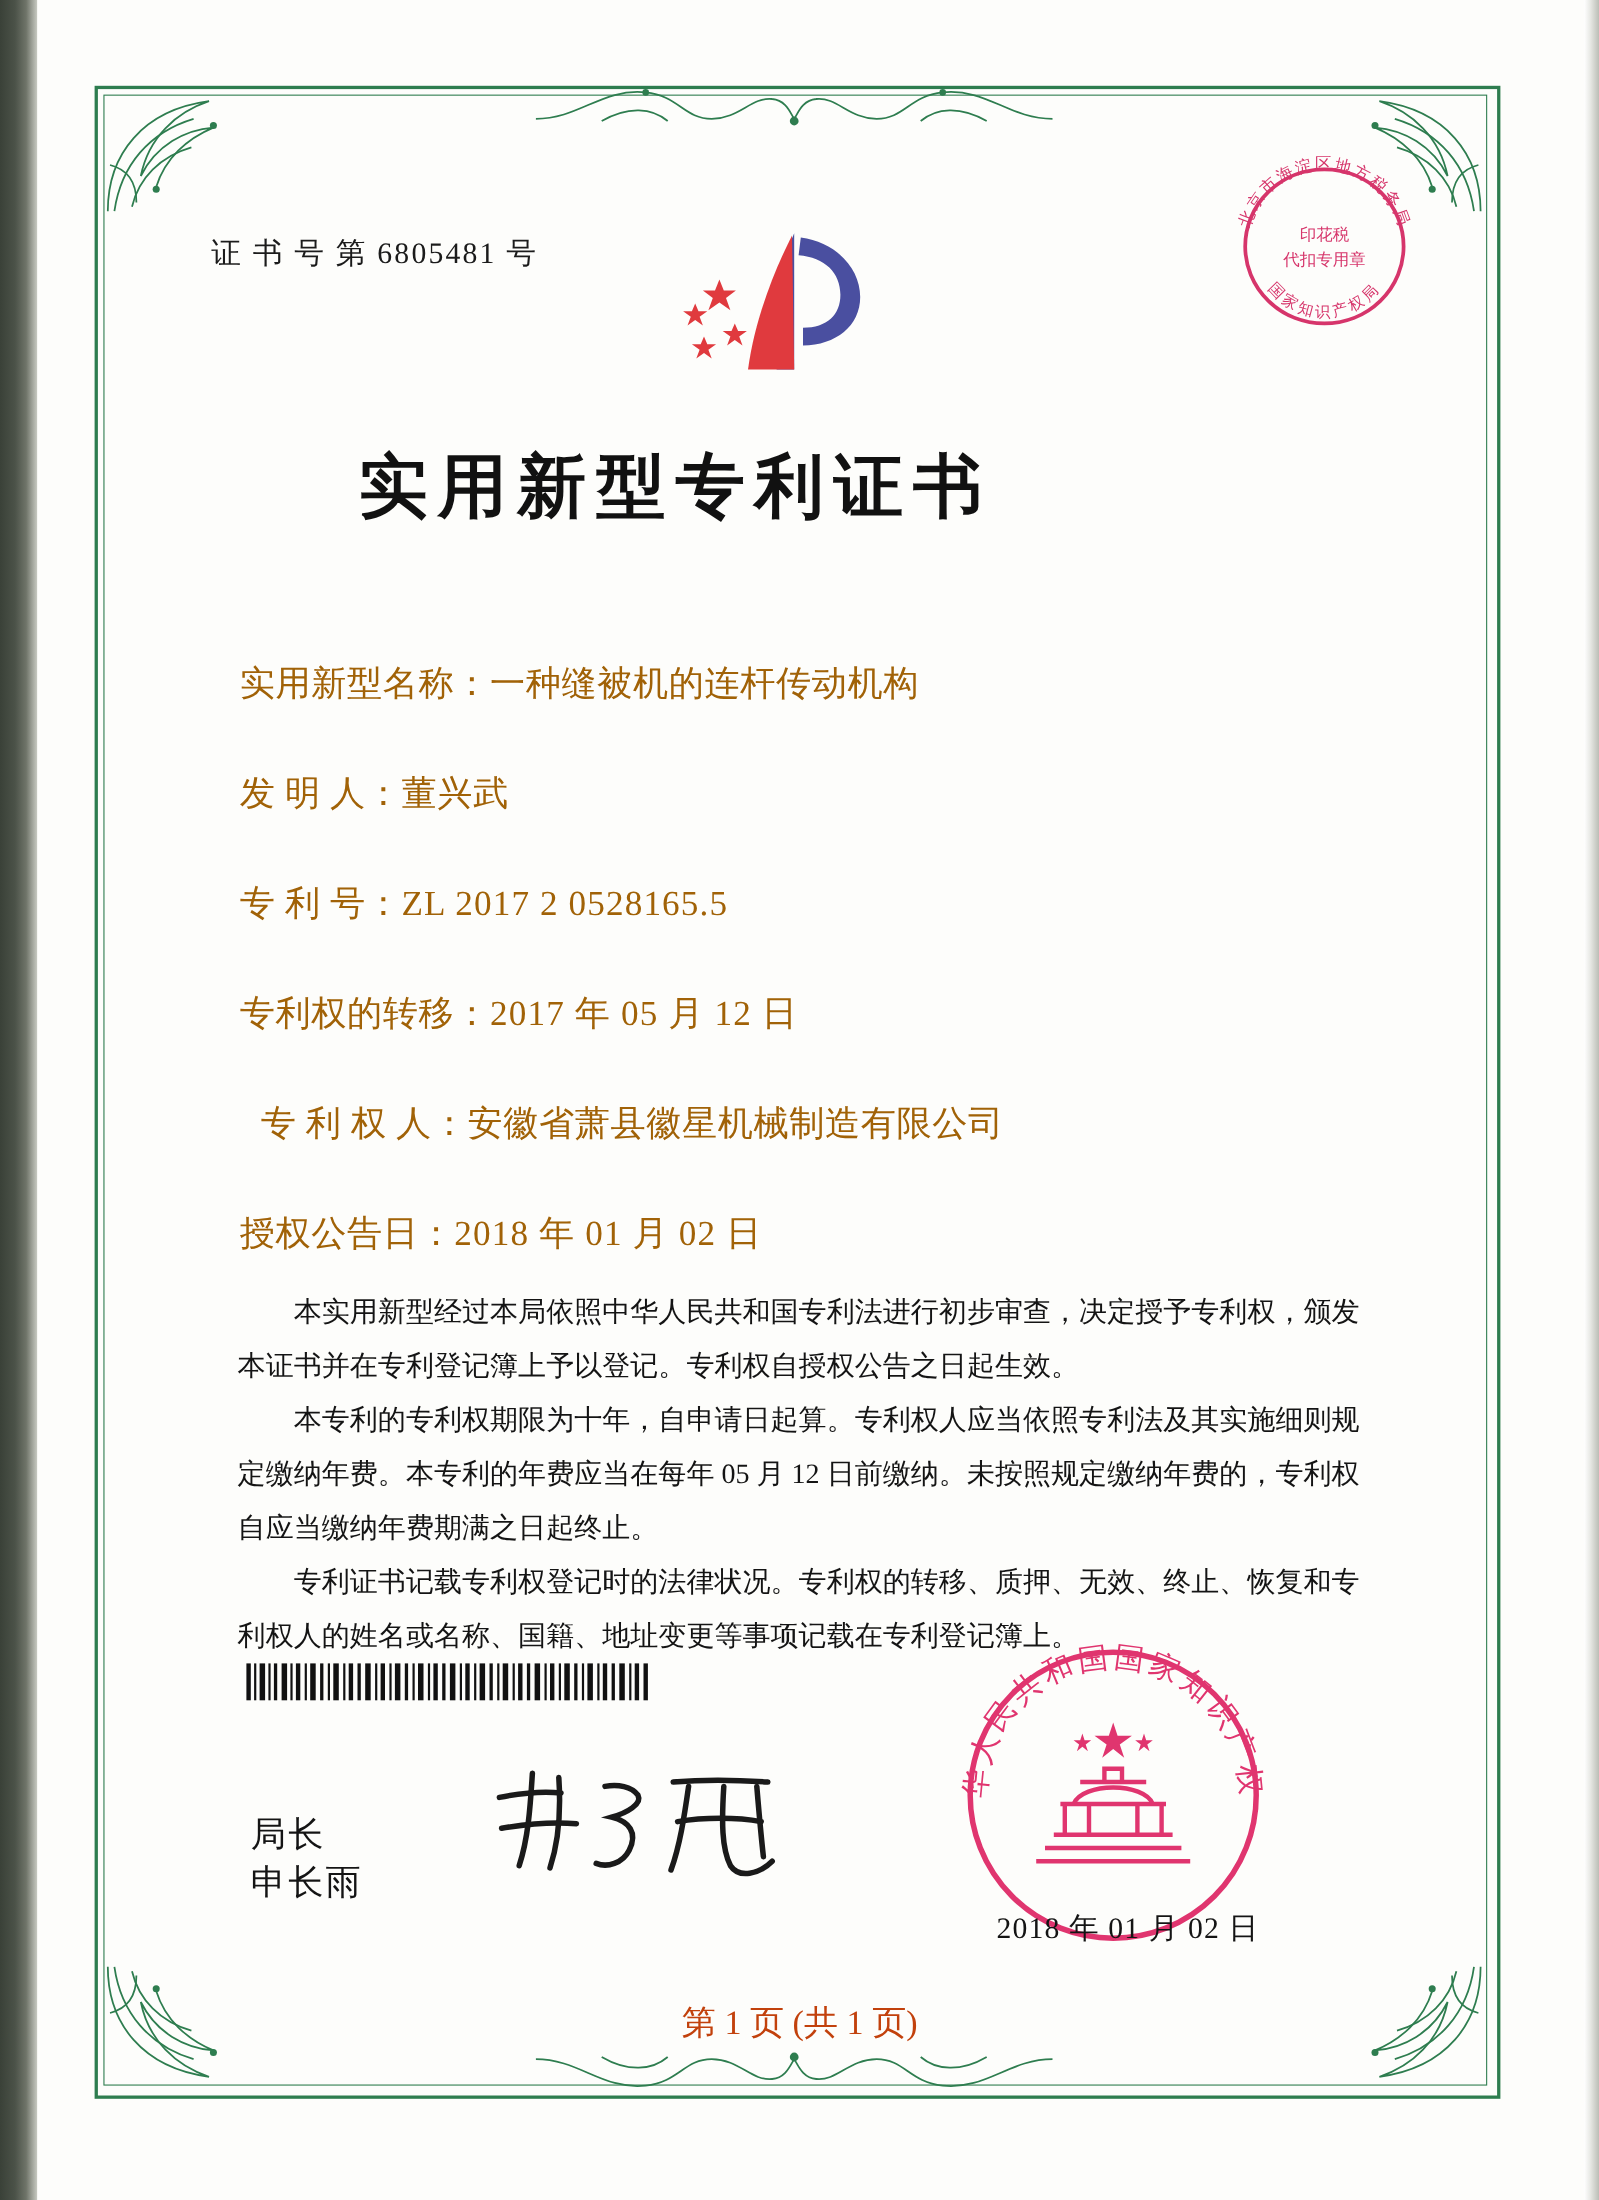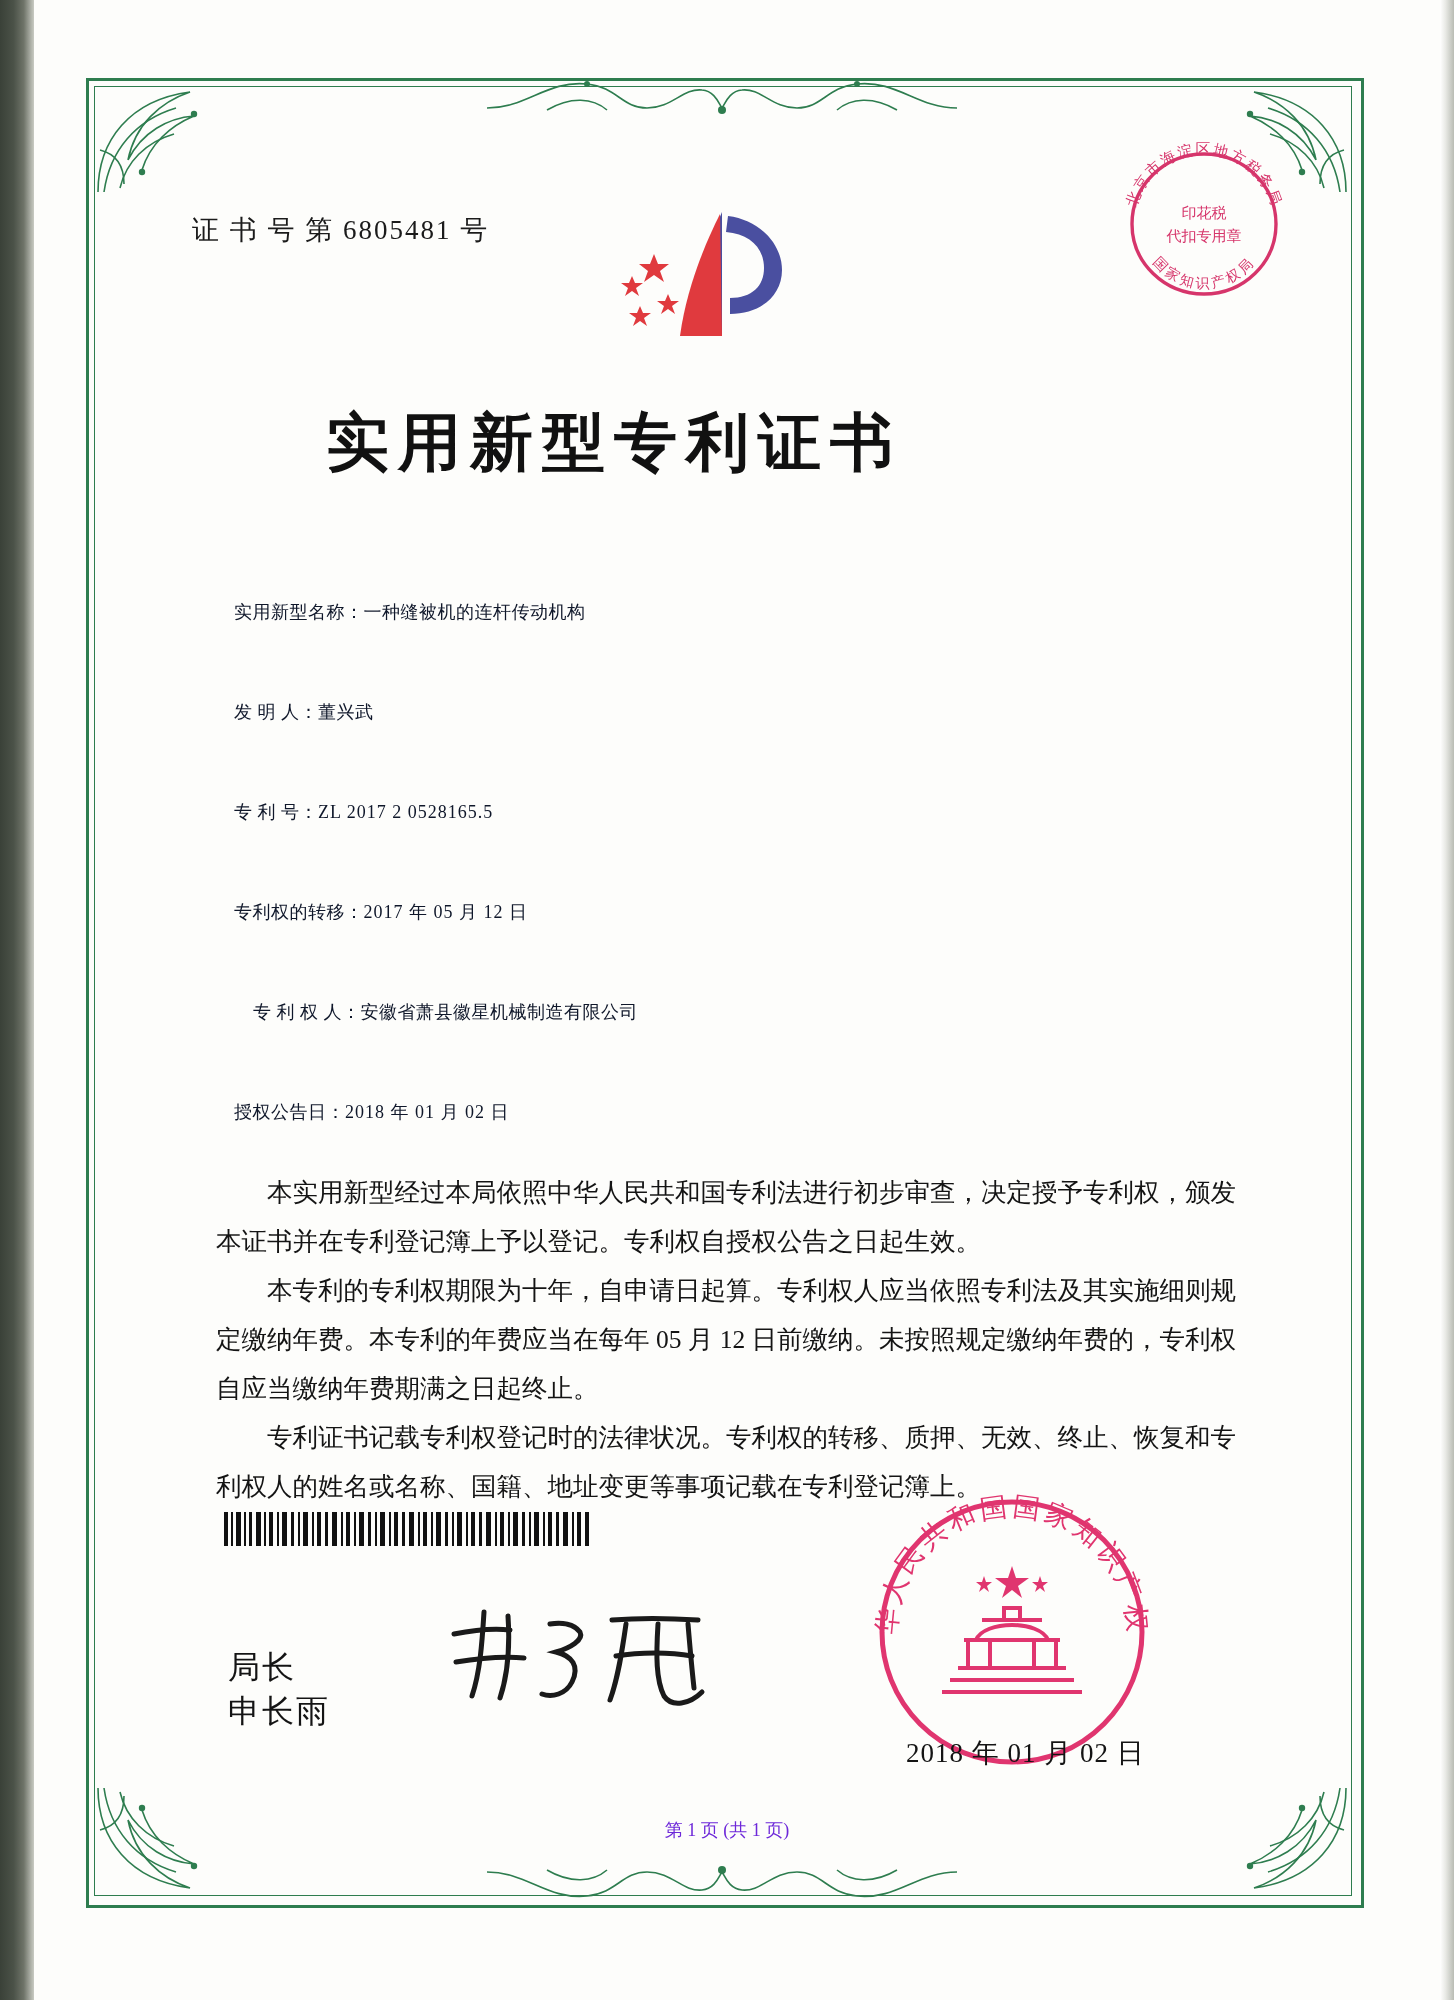--- a/index.html
+++ b/index.html
@@ -110,23 +110,23 @@
     font-size: 63px;
     font-weight: bold;
     letter-spacing: 9px;
     color: #111;
     font-family: "DejaVu Serif", "Liberation Serif", serif;
   }
 
   
   .field-row {
     position: absolute;
-    left: 234px;
-    font-size: 18px;
-    color: #0f172a;
+    left: 218px;
+    font-size: 32px;
+    color: #a16207;
     white-space: nowrap;
     letter-spacing: 0.5px;
   }
   .field-label { display: inline-block; }
   .field-value { display: inline-block; }
   .mono-val { font-family: "Liberation Serif","DejaVu Serif",serif; letter-spacing: 1px; }
 
   #row-name   { top: 600px; }
   #row-inventor { top: 700px; }
   #row-patentno { top: 800px; }
@@ -188,22 +188,22 @@
     letter-spacing: 1px;
     white-space: nowrap;
   }
 
   
   #page-footer {
     position: absolute;
     left: 0; top: 1818px;
     width: 1454px;
     text-align: center;
-    font-size: 18px;
-    color: #6d28d9;
+    font-size: 31px;
+    color: #c2410c;
   }
 </style>
 </head>
 <body>
 
 <div id="scan-spine-left"></div>
 <div id="page-sheet"></div>
 <div id="scan-edge-right"></div>
 
 <div id="border-outer"></div>

